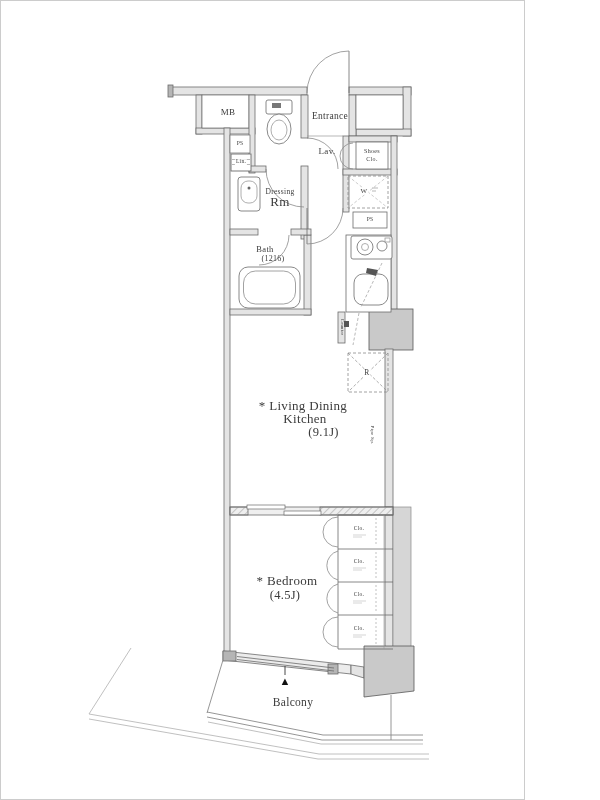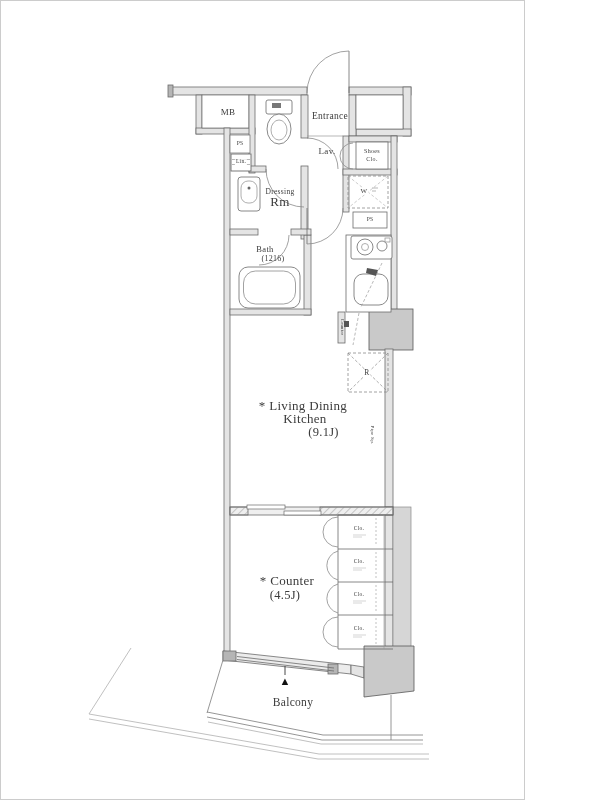--- a/index.html
+++ b/index.html
@@ -183,21 +183,21 @@
   <div class="lbl" style="left:282px;top:150px;font-size:9px;margin-left:44px;">Lav.</div>
   <div class="lbl" style="left:371px;top:150px;font-size:6px;">Shoes</div>
   <div class="lbl" style="left:371px;top:158px;font-size:6px;">Clo.</div>
   <div class="lbl" style="left:279px;top:191px;font-size:7.5px;">Dressing</div>
   <div class="lbl" style="left:279px;top:200px;font-size:13px;">Rm</div>
   <div class="lbl" style="left:264px;top:248px;font-size:8.5px;text-align:center;">Bath</div>
   <div class="lbl" style="left:264px;top:258px;font-size:8px;margin-left:8px;">(1216)</div>
   <div class="lbl" style="left:302px;top:404px;font-size:13px;">* Living Dining</div>
   <div class="lbl" style="left:304px;top:417px;font-size:13px;">Kitchen</div>
   <div class="lbl" style="left:304px;top:431px;font-size:12.5px;padding-left:37px;">(9.1J)</div>
-  <div class="lbl" style="left:286px;top:579px;font-size:13px;">* Counter</div>
+  <div class="lbl" style="left:286px;top:579px;font-size:13px;">* Bedroom</div>
   <div class="lbl" style="left:284px;top:594px;font-size:12.5px;">(4.5J)</div>
   <div class="lbl" style="left:292px;top:702px;font-size:11.5px;">Balcony</div>
 
   <div class="lbl" style="left:239px;top:143px;font-size:5.5px;">PS</div>
   <div class="lbl bgw" style="left:240px;top:161px;font-size:5.5px;">Lin.</div>
   <div class="lbl" style="left:369px;top:219px;font-size:5.5px;">PS</div>
   <div class="lbl bgw" style="left:363px;top:190px;font-size:7px;">W</div>
   <div class="lbl bgw" style="left:366px;top:372px;font-size:7.5px;">R</div>
   <div class="lbl" style="left:358px;top:528px;font-size:5.5px;">Clo.</div>
   <div class="lbl" style="left:358px;top:561px;font-size:5.5px;">Clo.</div>

